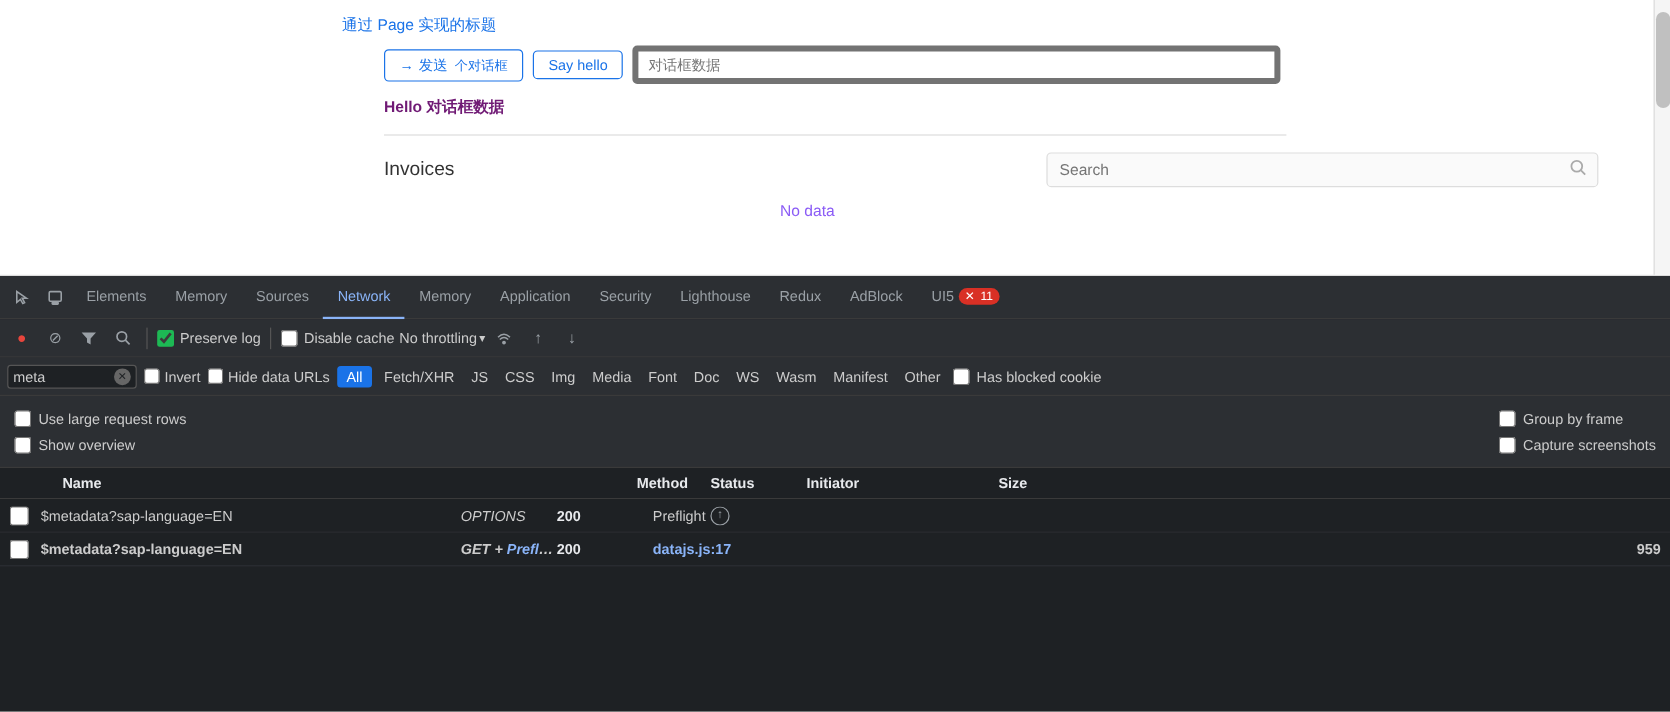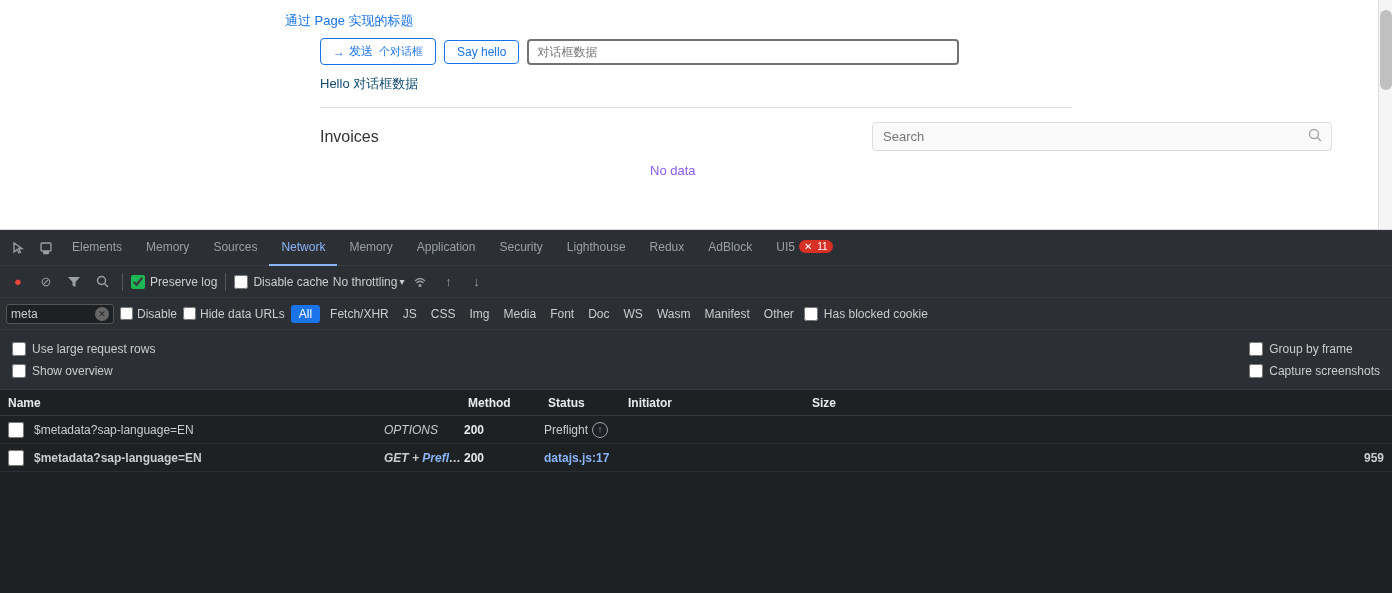--- a/index.html
+++ b/index.html
@@ -38,32 +38,32 @@
     .btn-say {
       background: #fff;
       border: 1px solid #1a73e8;
       color: #1a73e8;
       border-radius: 4px;
       padding: 4px 12px;
       font-size: 12px;
       cursor: pointer;
     }
     .input-dialog {
-      border: 2px solid #737373;
+      border: 5px solid #737373;
       border-radius: 4px;
       padding: 4px 8px;
       font-size: 12px;
-      width: 432px;
+      width: 540px;
       color: #888;
     }
     .hello-text {
-      color: #0c4a6e;
+      color: #701a75;
       font-size: 13px;
       padding: 10px 0 0 320px;
-      font-weight: 400;
+      font-weight: 700;
     }
     .divider-h {
       border: none;
       border-top: 1px solid #ddd;
       margin: 14px 320px 0;
     }
     .invoices-row {
       display: flex;
       align-items: center;
       justify-content: space-between;
@@ -336,21 +336,21 @@
     .th-cell {
       font-size: 12px;
       font-weight: 600;
       color: #e8eaed;
       overflow: hidden;
       white-space: nowrap;
     }
     .th-name { width: 460px; flex-shrink: 0; }
     .th-method { width: 80px; flex-shrink: 0; }
     .th-status { width: 80px; flex-shrink: 0; }
-    .th-initiator { width: 184px; flex-shrink: 0; }
+    .th-initiator { width: 160px; flex-shrink: 0; }
     .th-size { flex: 1; }
 
     
     .devtools-table-row {
       display: flex;
       align-items: center;
       background: #1e2124;
       border-bottom: 1px solid #2c2f33;
       height: 28px;
       padding: 0 8px;
@@ -511,21 +511,21 @@
     <div class="tb-icon">↓</div>
   </div>
 
   <div class="devtools-filter">
     <div class="filter-input-wrap">
       <input class="filter-input" value="meta" style="">
       <div class="filter-clear">✕</div>
     </div>
     <label class="filter-checkbox-label">
       <input type="checkbox" class="filter-checkbox" style="">
-      <span>Disable</span>
+      <span>Invert</span>
     </label>
     <label class="filter-checkbox-label">
       <input type="checkbox" class="filter-checkbox" style="">
       <span>Hide data URLs</span>
     </label>
     <button class="filter-btn-all">All</button>
     <span class="filter-type-btn">Fetch/XHR</span>
     <span class="filter-type-btn">JS</span>
     <span class="filter-type-btn">CSS</span>
     <span class="filter-type-btn">Img</span>
@@ -557,24 +557,24 @@
         <span class="opt-label">Group by frame</span>
       </div>
       <div class="option-row">
         <input type="checkbox" class="opt-checkbox" style="">
         <span class="opt-label">Capture screenshots</span>
       </div>
     </div>
   </div>
 
   <div class="devtools-table-header">
-    <div class="th-cell th-name" style="cursor:pointer;">
+    <div class="th-cell th-name" style="cursor:pointer;margin-left:44px;">
       <span>Name</span>
     </div>
-    <div class="th-cell th-method" style="cursor:pointer;">
+    <div class="th-cell th-method" style="cursor:pointer;text-align:center;">
       <span>Method</span>
     </div>
     <div class="th-cell th-status" style="cursor:pointer;">
       <span>Status</span>
     </div>
     <div class="th-cell th-initiator" style="cursor:pointer;">
       <span>Initiator</span>
     </div>
     <div class="th-cell th-size" style="cursor:pointer;">
       <span>Size</span>

